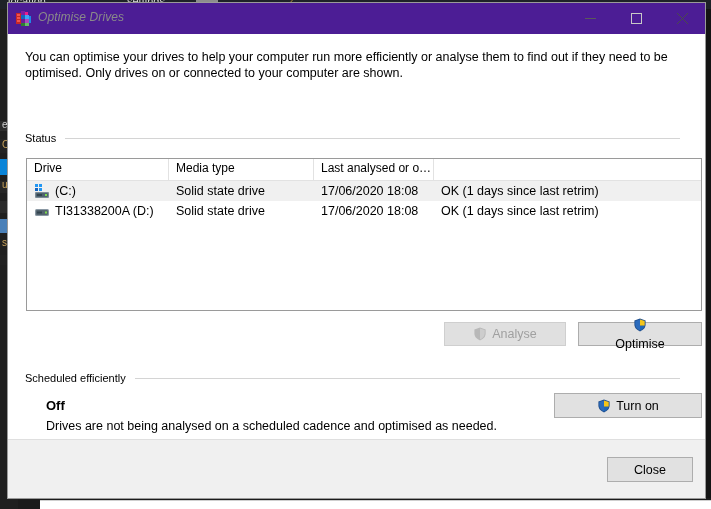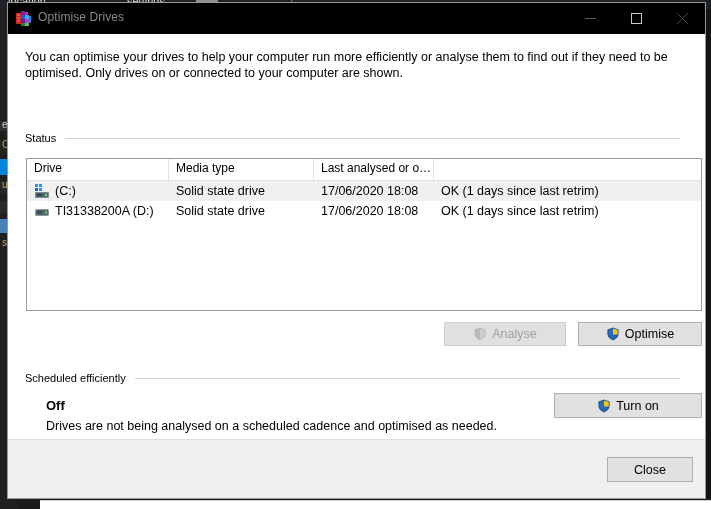--- a/index.html
+++ b/index.html
@@ -93,23 +93,24 @@
     background: #ffffff;
     border: 1px solid #9a9a9a;
     box-sizing: border-box;
     overflow: hidden;
   }
 
   
   .titlebar {
     position: relative;
     height: 31px;
-    background: #000000;
-    display: flex;
-    align-items: center;
+    background: #4c1d95;
+    display: flex;
+    align-items: center;
+    font-style: italic;
   }
   .title-icon {
     position: absolute;
     left: 8px;
     top: 8px;
     width: 16px;
     height: 16px;
   }
   .title-text {
     position: absolute;
@@ -256,20 +257,21 @@
     top: 288px;
     width: 122px;
     height: 24px;
   }
   .btn-optimise {
     position: absolute;
     left: 570px;
     top: 288px;
     width: 124px;
     height: 24px;
+    flex-direction: column;
   }
   .btn-turnon {
     position: absolute;
     left: 546px;
     top: 359px;
     width: 148px;
     height: 25px;
   }
   .shield { width: 14px; height: 14px; flex: 0 0 14px; }
 

